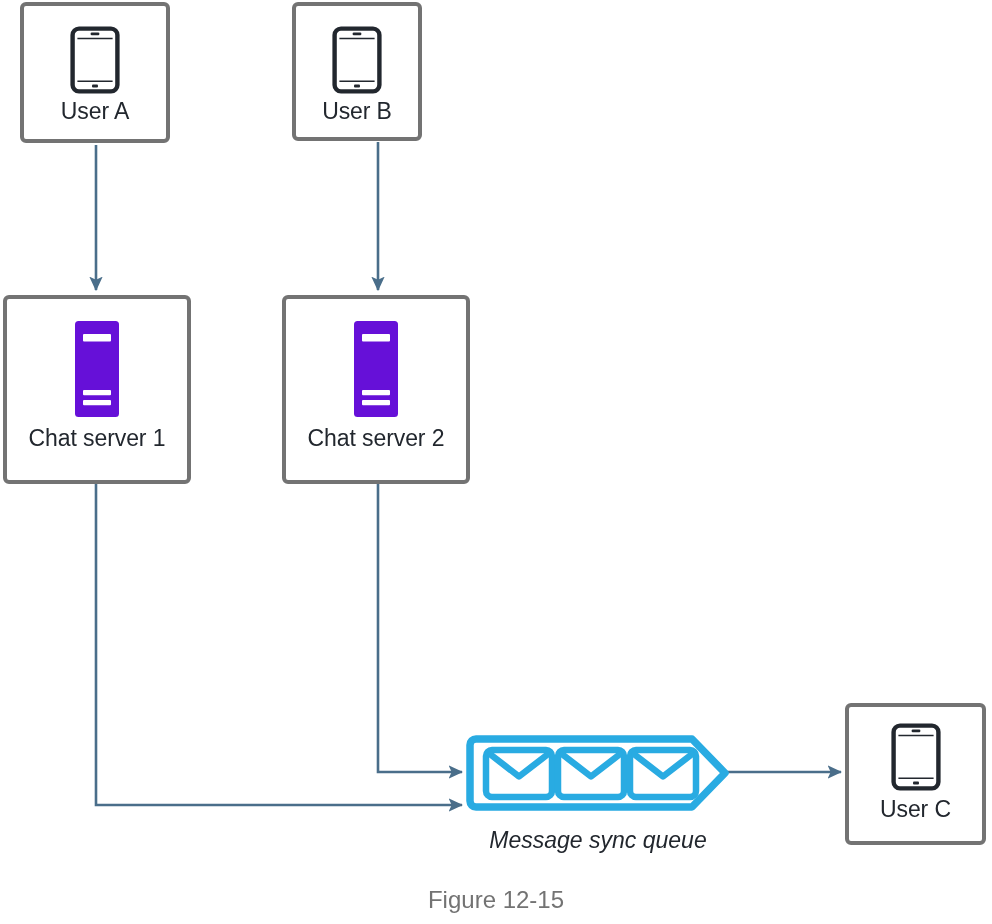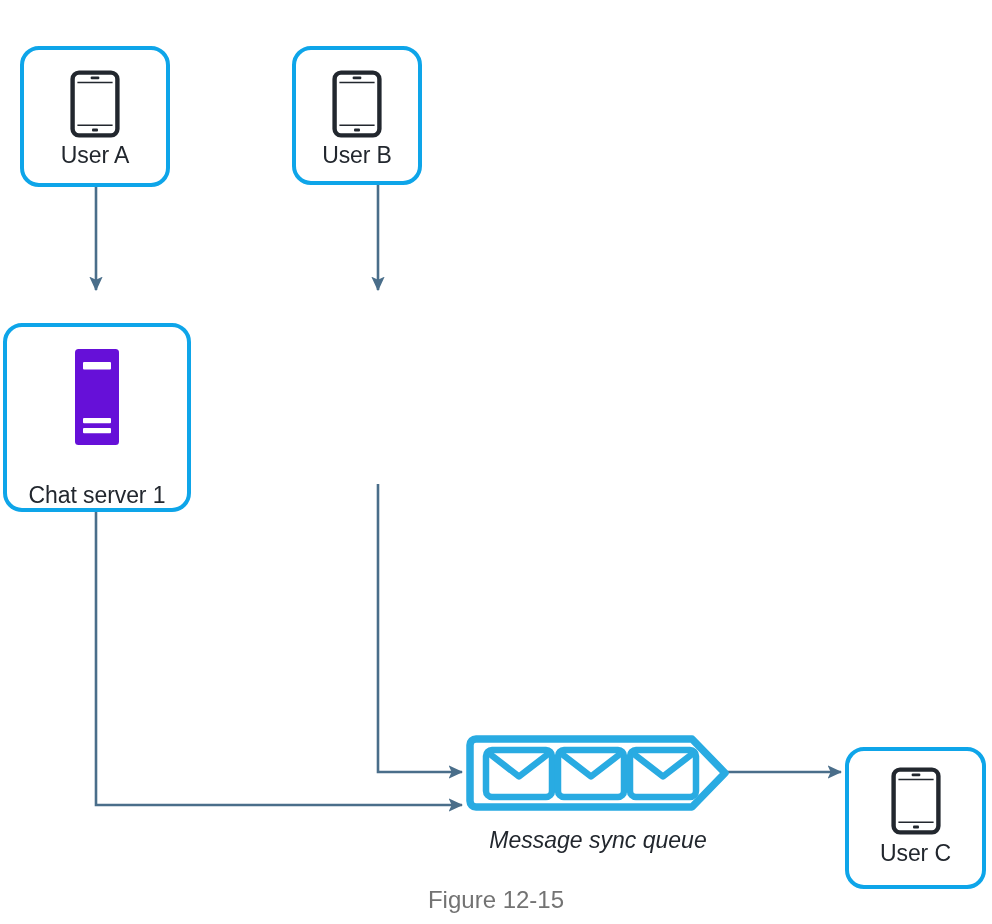--- a/index.html
+++ b/index.html
@@ -29,40 +29,39 @@
     top: 0;
     width: 992px;
     height: 924px;
     pointer-events: none;
   }
 
   
   .node {
     position: absolute;
     box-sizing: border-box;
-    border: 4px solid #0ea5e9;
-    border-radius: 19px;
+    border: 4px solid #737373;
+    border-radius: 6px;
     background: #ffffff;
     display: flex;
     flex-direction: column;
     align-items: center;
     justify-content: flex-start;
-    margin-top: 44px;
   }
   .node-label {
     font-size: 23px;
     line-height: 1;
     color: #22272E;
     white-space: nowrap;
     letter-spacing: -0.1px;
   }
 
   #node-user-a { left: 20px;  top: 2px;   width: 150px; height: 141px; }
   #node-user-b { left: 292px; top: 2px;   width: 130px; height: 139px; }
-  #node-server-1 { left: 3px;   top: 279px; width: 188px; height: 189px; gap: 29px; }
+  #node-server-1 { left: 3px;   top: 295px; width: 188px; height: 189px; }
   #node-server-2 { left: 282px; top: 295px; width: 188px; height: 189px; }
   #node-user-c { left: 845px; top: 703px; width: 141px; height: 142px; }
 
   #node-user-a .node-label,
   #node-user-b .node-label { margin-top: 6px; }
   #node-user-c .node-label { margin-top: 7px; }
   #node-server-1 .node-label,
   #node-server-2 .node-label { margin-top: 10px; }
 
   
@@ -154,20 +153,29 @@
   <div class="node" id="node-server-1">
     <svg class="server-icon" width="44" height="96" viewBox="0 0 44 96">
       <rect x="0" y="0" width="44" height="96" rx="3.5" ry="3.5" fill="#6610D8"></rect>
       <rect x="8" y="13" width="28" height="7.5" rx="1" fill="#ffffff"></rect>
       <rect x="8" y="69" width="28" height="5.2" rx="1" fill="#ffffff"></rect>
       <rect x="8" y="79" width="28" height="5.2" rx="1" fill="#ffffff"></rect>
     </svg>
     <span class="node-label">Chat server 1</span>
   </div>
 
+  <div class="node" id="node-server-2">
+    <svg class="server-icon" width="44" height="96" viewBox="0 0 44 96">
+      <rect x="0" y="0" width="44" height="96" rx="3.5" ry="3.5" fill="#6610D8"></rect>
+      <rect x="8" y="13" width="28" height="7.5" rx="1" fill="#ffffff"></rect>
+      <rect x="8" y="69" width="28" height="5.2" rx="1" fill="#ffffff"></rect>
+      <rect x="8" y="79" width="28" height="5.2" rx="1" fill="#ffffff"></rect>
+    </svg>
+    <span class="node-label">Chat server 2</span>
+  </div>
 
   <svg id="queue" viewBox="0 0 264 76">
 
     <path d="M 10 4 L 226 4 L 259 38 L 226 72 L 10 72
              A 6 6 0 0 1 4 66 L 4 10 A 6 6 0 0 1 10 4 Z" fill="none" stroke="#29ABE2" stroke-width="7.5" stroke-linejoin="round"></path>
 
     <g>
       <rect x="20" y="15" width="66" height="47" rx="6" ry="6" fill="none" stroke="#29ABE2" stroke-width="6.5"></rect>
       <path d="M 24.5 19.5 L 53 41.5 L 81.5 19.5" fill="none" stroke="#29ABE2" stroke-width="6.5" stroke-linejoin="round" stroke-linecap="round"></path>
     </g>

